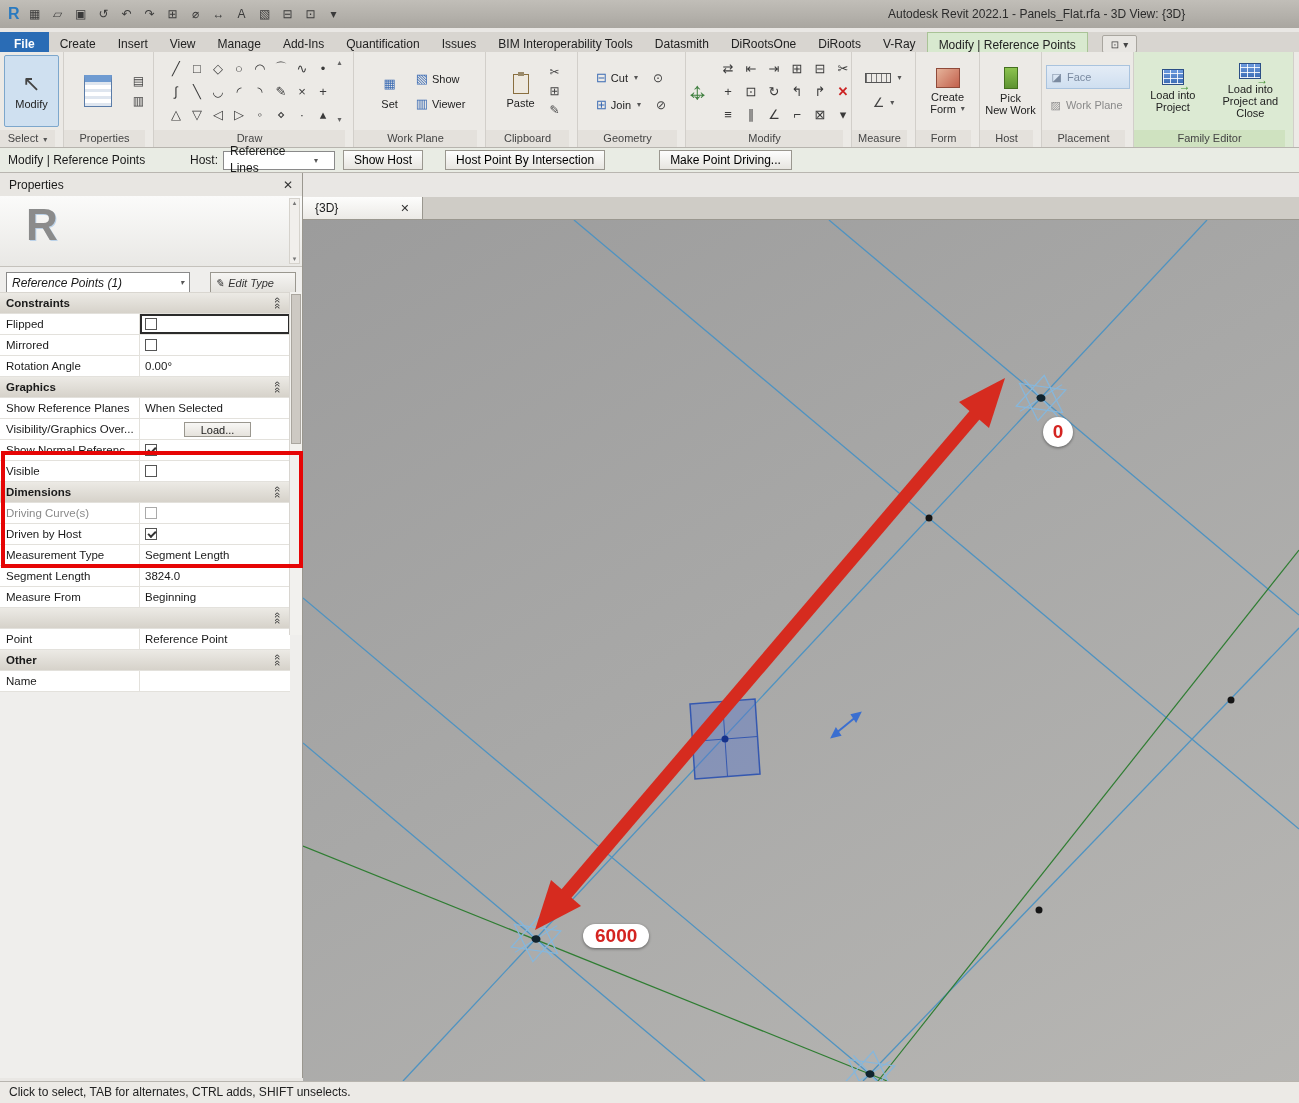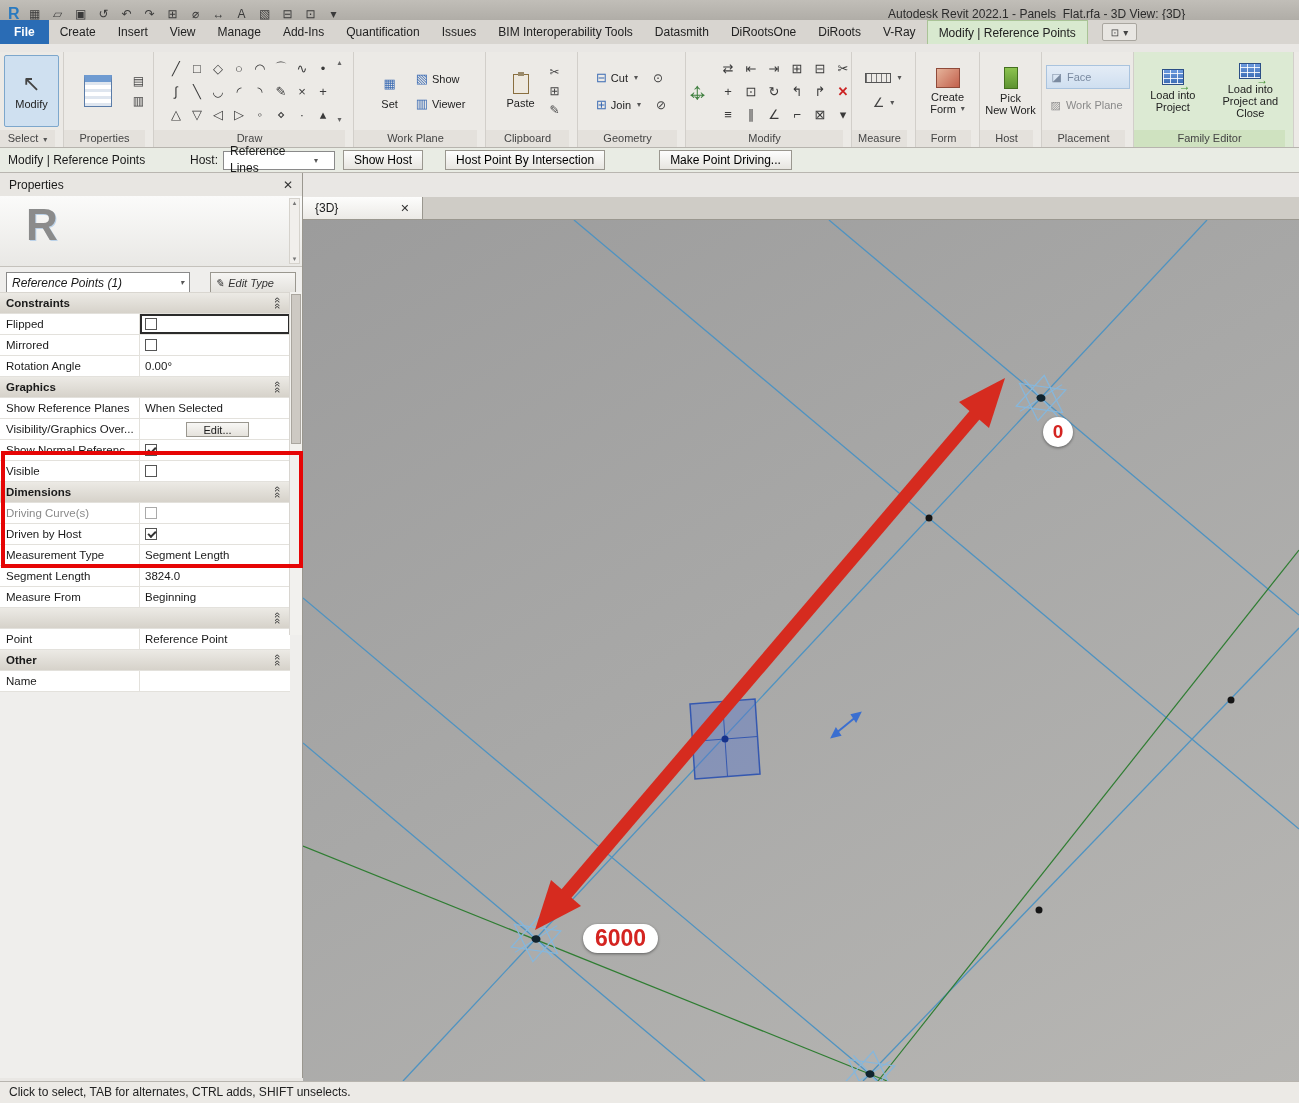--- a/index.html
+++ b/index.html
@@ -7,21 +7,21 @@
   .app { position:relative; width:1299px; height:1103px; overflow:hidden; background:#e9e7e4; font-size:12px; color:#1a1a1a; }
 
   
   .titlebar { position:absolute; left:0; top:0; width:100%; height:28px;
     background:linear-gradient(#c1beb8,#a9a6a0); display:flex; align-items:center; gap:7px; padding:0 8px; }
   .rlogo { color:#2a7ac0; font-weight:bold; font-size:16px; }
   .qicon { width:16px; text-align:center; color:#3a3a3a; font-size:12px; cursor:default; }
   .title-text { position:absolute; left:888px; top:0; height:28px; line-height:28px; color:#2b2b2b; font-size:12px; white-space:nowrap; }
 
   
-  .tabrow { position:absolute; top:20px; left:0; width:100%; height:24px; background:#d8d5d0; display:flex; align-items:stretch; }
+  .tabrow { position:absolute; top:32px; left:0; width:100%; height:24px; background:#d8d5d0; display:flex; align-items:stretch; }
   .tab { display:flex; align-items:center; padding:0 11px; font-size:12px; color:#222; white-space:nowrap; }
   .tab.file { background:#2a6cb5; color:#fff; font-weight:bold; padding:0 14px; }
   .tab.active { background:#d8e9cf; border:1px solid #a9c396; border-bottom:none; }
   .ribbon-toggle { display:flex; align-items:center; gap:4px; margin:3px 0 3px 14px; padding:0 8px; border:1px solid #a9a69f; background:#e8e6e2; border-radius:2px; font-size:10px; color:#444; }
 
   
   .ribbon { position:absolute; top:52px; left:0; width:100%; height:96px; background:#eceae6; border-bottom:1px solid #b7b4ae; display:flex; }
   .rpanel { position:relative; height:95px; border-right:1px solid #d2cfca; flex:none; }
   .rpanel.green { background:#dcead3; }
   .plabel { position:absolute; bottom:0; left:0; right:8px; height:17px; line-height:17px; text-align:center; font-size:11px; color:#444; background:#e4e1dc; white-space:nowrap; overflow:hidden; }
@@ -95,21 +95,21 @@
   .applybtn { width:76px; height:21px; background:linear-gradient(#f2f1ee,#dddad4); border:1px solid #a5a29b; color:#555; font-size:12px; text-align:center; line-height:19px; }
 
   
   .view { position:absolute; left:303px; top:173px; width:996px; height:905px;margin-top:24px; }
   .viewtabs { height:23px; background:#cfccc6; display:flex; border-bottom:1px solid #9a978f; }
   .vtab { display:flex; align-items:center; padding:0 12px; gap:62px; background:linear-gradient(#fdfdfc,#eceae6); border-right:1px solid #9a978f; font-size:12px; }
   .vclose { font-size:11px; color:#333; }
   .canvas { position:relative; width:996px; height:882px; background:linear-gradient(150deg,#9c9c9c 0%,#a8a8a7 45%,#b8b7b4 100%); overflow:hidden; }
   .canvas svg { position:absolute; left:0; top:0; }
   .lbl0 { position:absolute; left:740px; top:197px; width:30px; height:30px; border-radius:50%; background:#fff; color:#d42421; font-weight:bold; font-size:19px; display:flex; align-items:center; justify-content:center; box-shadow:0 1px 3px rgba(0,0,0,.45); }
-  .lbl6000 { position:absolute; left:280px; top:704px; padding:1px 12px; border-radius:16px; background:#fff; color:#d42421; font-weight:bold; font-size:23px; box-shadow:0 1px 3px rgba(0,0,0,.45); }
+  .lbl6000 { position:absolute; left:280px; top:704px; padding:1px 12px; border-radius:16px; background:#fff; color:#d42421; font-weight:bold; font-size:19px; box-shadow:0 1px 3px rgba(0,0,0,.45); }
   .hscroll { position:absolute; left:247px; bottom:0; width:749px; height:20px; background:#e5e3df; border:1px solid #b5b2ac; display:flex; align-items:center; }
   .sarrow { width:17px; text-align:center; font-size:10px; color:#555; }
   .strack { position:relative; flex:1; height:100%; }
   .sthumb { position:absolute; right:0; top:1px; width:132px; height:16px; background:#cfccc6; border:1px solid #a8a5a0; }
 
   
   .statusbar { position:absolute; left:0; top:1081px; width:100%; height:22px; background:#eceae6; border-top:1px solid #b7b4ae; line-height:21px; padding-left:9px; font-size:12px; color:#222; }
 </style>
 </head>
 <body>
@@ -448,21 +448,21 @@
         <span>Graphics</span>
         <span class="chevs">««</span>
       </div>
       <div class="prow">
         <span class="pname">Show Reference Planes</span>
         <span class="pval">When Selected</span>
       </div>
       <div class="prow">
         <span class="pname">Visibility/Graphics Over...</span>
         <span class="pval">
-            <span class="inbtn">Edit...</span>
+            <span class="inbtn">Load...</span>
           </span>
       </div>
       <div class="prow">
         <span class="pname">Show Normal Referenc...</span>
         <span class="pval">
             <span class="cb checked"></span>
           </span>
       </div>
       <div class="prow">
         <span class="pname">Visible</span>

